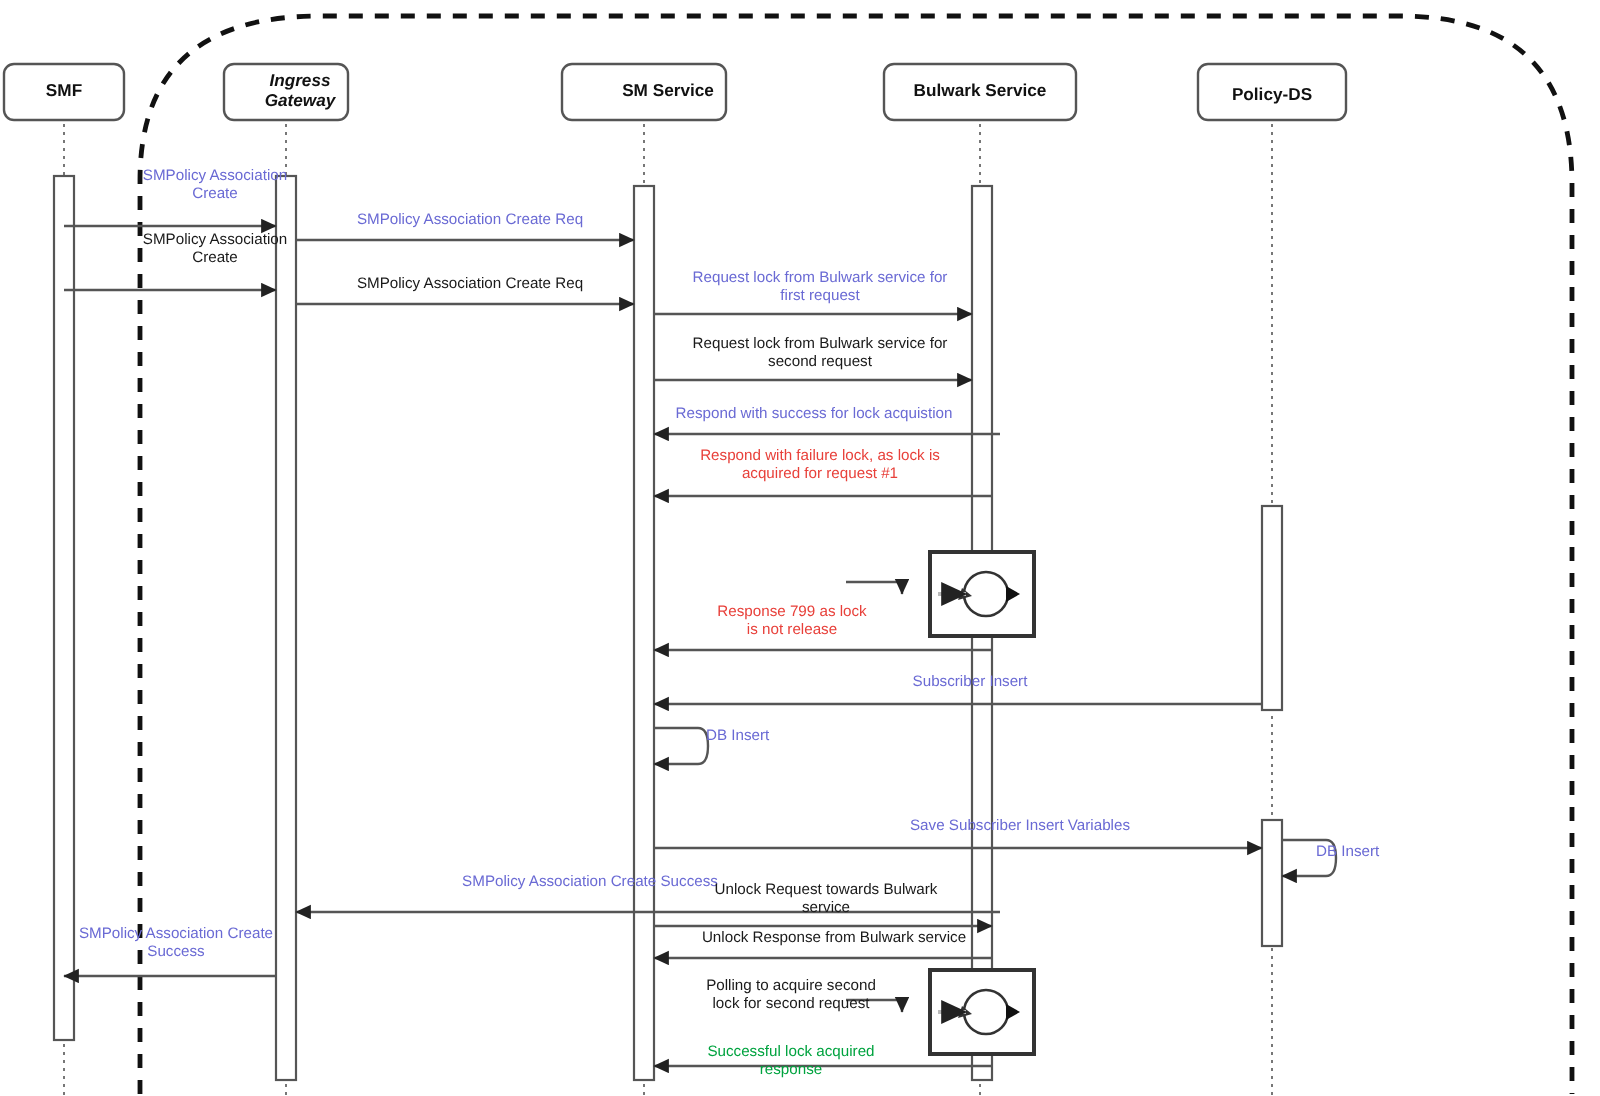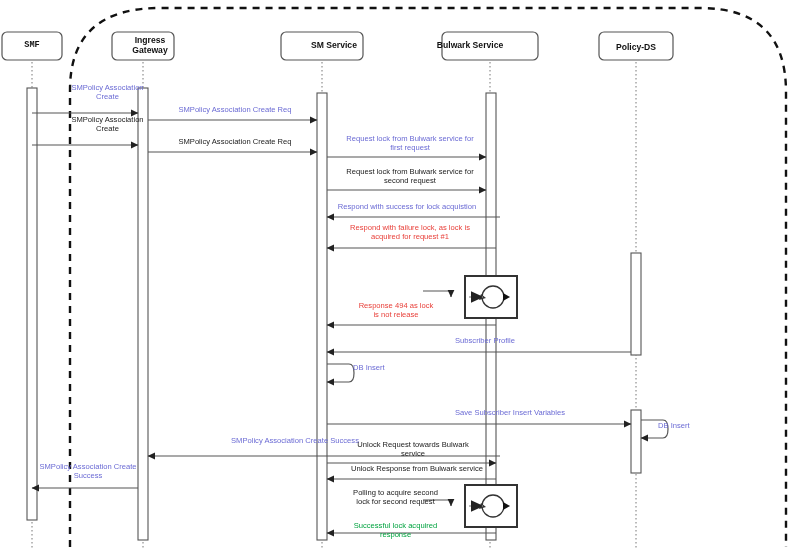--- a/index.html
+++ b/index.html
@@ -88,42 +88,42 @@
         <rect x="465" y="485" width="52" height="42" fill="#fff" stroke="#333" stroke-width="2"></rect>
         <circle cx="493" cy="506" r="11" fill="none" stroke="#333" stroke-width="1.3"></circle>
         <path d="M 481 503 L 486 507 L 479 509 z" fill="#333"></path>
         <line x1="469" y1="506" x2="483" y2="506" stroke="#bbb" stroke-width="2" marker-end="url(#arrR)"></line>
         <path d="M 503 502 L 510 506 L 503 510 z" fill="#111"></path>
         <path d="M 423 500 L 451 500 L 451 506" fill="none" stroke="#555555" stroke-width="1.2" marker-end="url(#arrR)"></path>
       </g>
   </svg>
 
   <div id="htmlLabels">
-      <div class="actor-name" style="left: 2px; top: 32px; width: 60px; height: 28px; white-space: pre-line; font-family: Liberation Mono, monospace;">SMF</div>
-      <div class="actor-name" style="left: 112px; top: 32px; width: 76px; height: 28px; white-space: pre-line;">Ingress
+      <div class="actor-name" style="left: 2px; top: 32px; width: 60px; height: 28px; white-space: pre-line;">SMF</div>
+      <div class="actor-name" style="left: 112px; top: 32px; width: 76px; height: 28px; white-space: pre-line; font-style: italic;">Ingress
 Gateway</div>
       <div class="actor-name" style="left: 281px; top: 32px; width: 106px; height: 28px; white-space: pre-line;">SM Service</div>
-      <div class="actor-name" style="left: 422px; top: 32px; width: 96px; height: 28px; white-space: pre-line;">Bulwark Service</div>
+      <div class="actor-name" style="left: 442px; top: 32px; width: 96px; height: 28px; white-space: pre-line;">Bulwark Service</div>
       <div class="actor-name" style="left: 599px; top: 32px; width: 74px; height: 32px; white-space: pre-line;">Policy-DS</div>
       <div class="lbl blue" style="left: 60px; top: 84px; width: 95px;">SMPolicy Association
 Create</div>
       <div class="lbl black" style="left: 60px; top: 116px; width: 95px;">SMPolicy Association
 Create</div>
       <div class="lbl blue" style="left: 150px; top: 106px; width: 170px;">SMPolicy Association Create Req</div>
       <div class="lbl black" style="left: 150px; top: 138px; width: 170px;">SMPolicy Association Create Req</div>
       <div class="lbl blue" style="left: 330px; top: 135px; width: 160px;">Request lock from Bulwark service for
 first request</div>
       <div class="lbl black" style="left: 330px; top: 168px; width: 160px;">Request lock from Bulwark service for
 second request</div>
       <div class="lbl blue" style="left: 317px; top: 203px; width: 180px;">Respond with success for lock acquistion</div>
       <div class="lbl red" style="left: 330px; top: 224px; width: 160px;">Respond with failure lock, as lock is
 acquired for request #1</div>
-      <div class="lbl red" style="left: 336px; top: 302px; width: 120px;">Response 494 as lock
+      <div class="lbl red" style="left: 336px; top: 302px; width: 120px;">Response 799 as lock
 is not release</div>
-      <div class="lbl blue" style="left: 420px; top: 337px; width: 130px;">Subscriber  Profile</div>
+      <div class="lbl blue" style="left: 420px; top: 337px; width: 130px;">Subscriber  Insert</div>
       <div class="lbl blue" style="left: 420px; top: 409px; width: 180px;">Save Subscriber Insert Variables</div>
       <div class="lbl blue" style="left: 155px; top: 437px; width: 280px;">SMPolicy Association Create Success</div>
       <div class="lbl blue" style="left: 33px; top: 463px; width: 110px;">SMPolicy Association Create
 Success</div>
       <div class="lbl black" style="left: 333px; top: 441px; width: 160px;">Unlock Request towards Bulwark
 service</div>
       <div class="lbl black" style="left: 327px; top: 465px; width: 180px;">Unlock Response from Bulwark service</div>
       <div class="lbl black" style="left: 333px; top: 489px; width: 125px;">Polling to acquire second
 lock for second request</div>
       <div class="lbl green" style="left: 333px; top: 510px; width: 125px; margin-top: 12px;">Successful lock acquired

